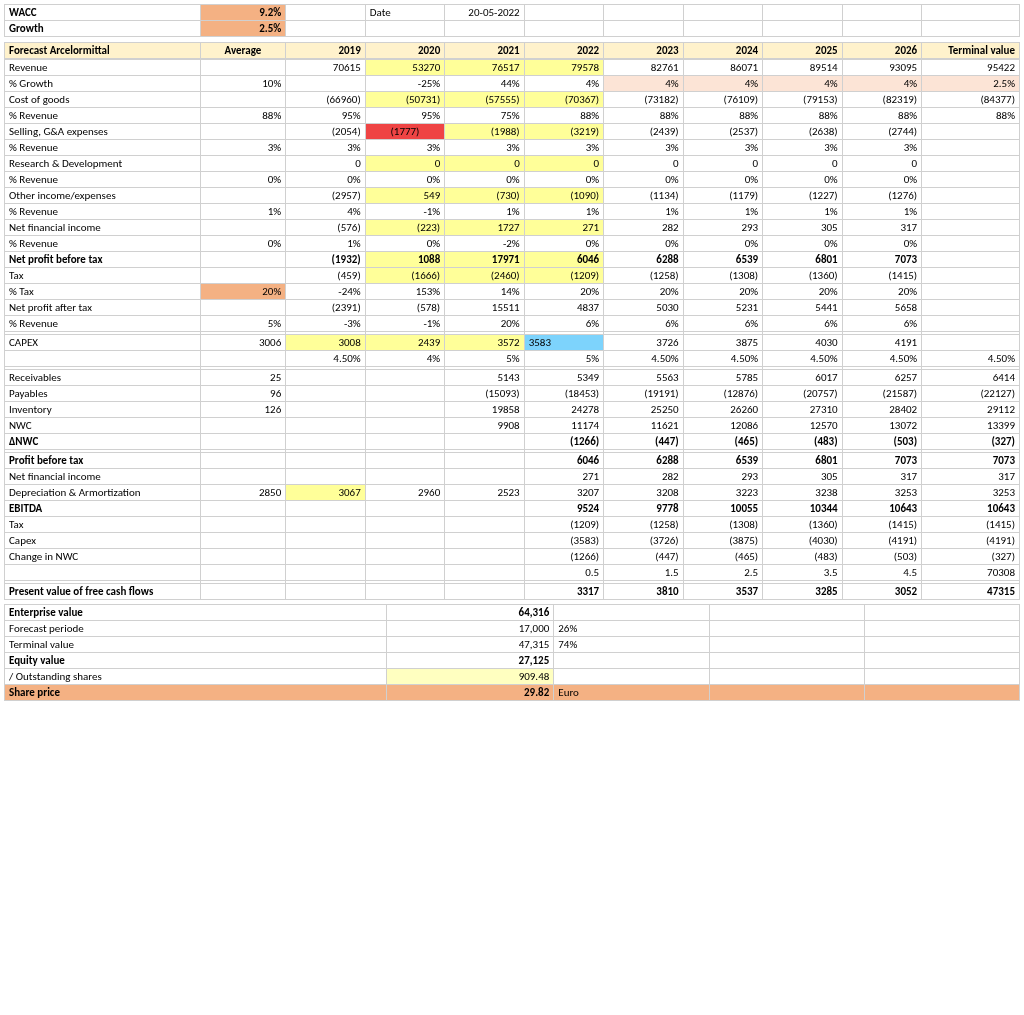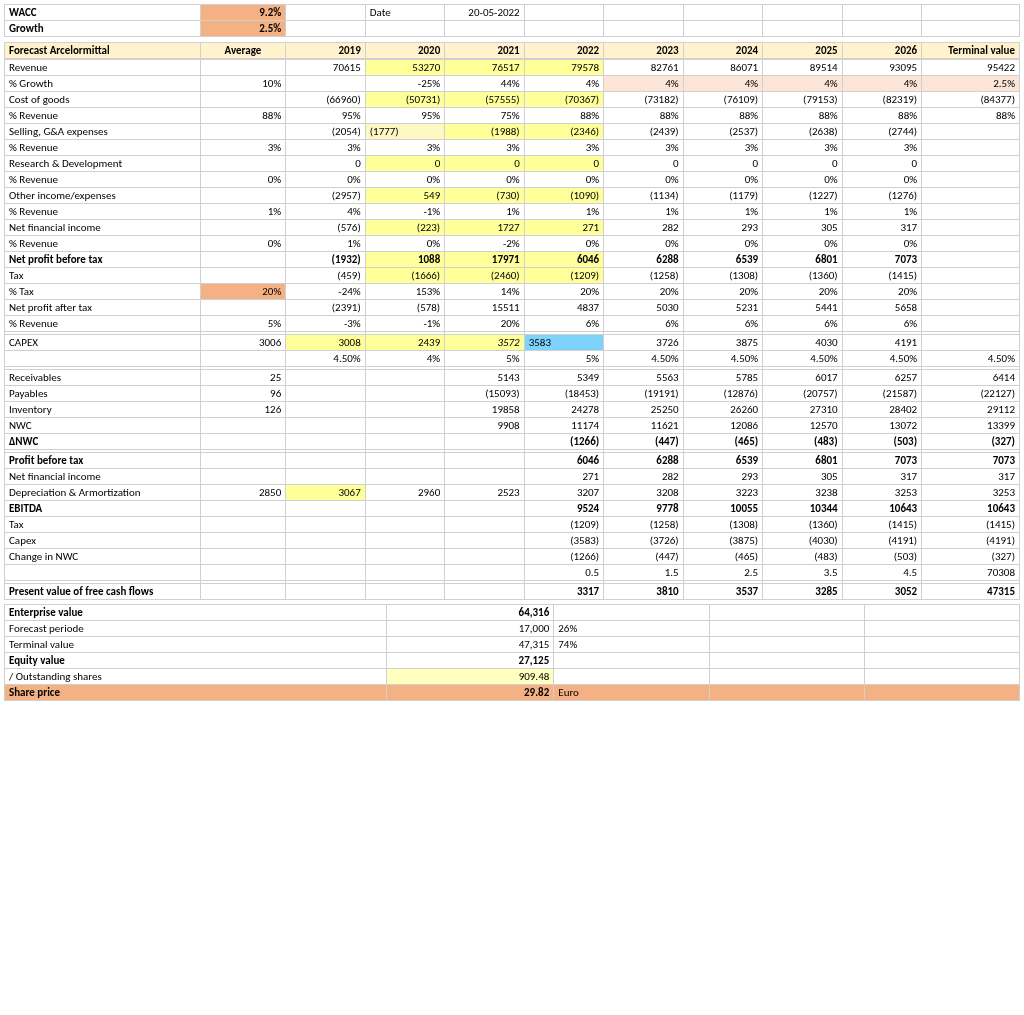--- a/index.html
+++ b/index.html
@@ -152,23 +152,23 @@
           <td style="text-align: right;">88%</td>
           <td style="text-align: right;">88%</td>
           <td style="text-align: right;">88%</td>
           <td style="text-align: right;">88%</td>
           <td style="text-align: right;">88%</td>
         </tr>
         <tr>
           <td>Selling, G&amp;A expenses</td>
           <td style="text-align: right;"></td>
           <td style="text-align: right;">(2054)</td>
-          <td style="text-align: left; background-color: #fef9c3;">(1777)</td>
+          <td style="text-align: center; background-color: #ef4444;">(1777)</td>
           <td style="text-align: right; background-color: rgb(255, 255, 153);">(1988)</td>
-          <td style="text-align: right; background-color: rgb(255, 255, 153);">(2346)</td>
+          <td style="text-align: right; background-color: rgb(255, 255, 153);">(3219)</td>
           <td style="text-align: right;">(2439)</td>
           <td style="text-align: right;">(2537)</td>
           <td style="text-align: right;">(2638)</td>
           <td style="text-align: right;">(2744)</td>
           <td style="text-align: right;"></td>
         </tr>
         <tr>
           <td>% Revenue</td>
           <td style="text-align: right;">3%</td>
           <td style="text-align: right;">3%</td>
@@ -335,21 +335,21 @@
           <td style="text-align: right;"></td>
           <td style="text-align: right;"></td>
           <td style="text-align: right;"></td>
           <td style="text-align: right;"></td>
         </tr>
         <tr>
           <td>CAPEX</td>
           <td style="text-align: right;">3006</td>
           <td style="text-align: right; background-color: rgb(255, 255, 153);">3008</td>
           <td style="text-align: right; background-color: rgb(255, 255, 153);">2439</td>
-          <td style="text-align: right; background-color: rgb(255, 255, 153); font-style: italic;">3572</td>
+          <td style="text-align: right; background-color: rgb(255, 255, 153);">3572</td>
           <td style="text-align: left; background-color: #7dd3fc;">3583</td>
           <td style="text-align: right;">3726</td>
           <td style="text-align: right;">3875</td>
           <td style="text-align: right;">4030</td>
           <td style="text-align: right;">4191</td>
           <td style="text-align: right;"></td>
         </tr>
         <tr>
           <td></td>
           <td style="text-align: right;"></td>

